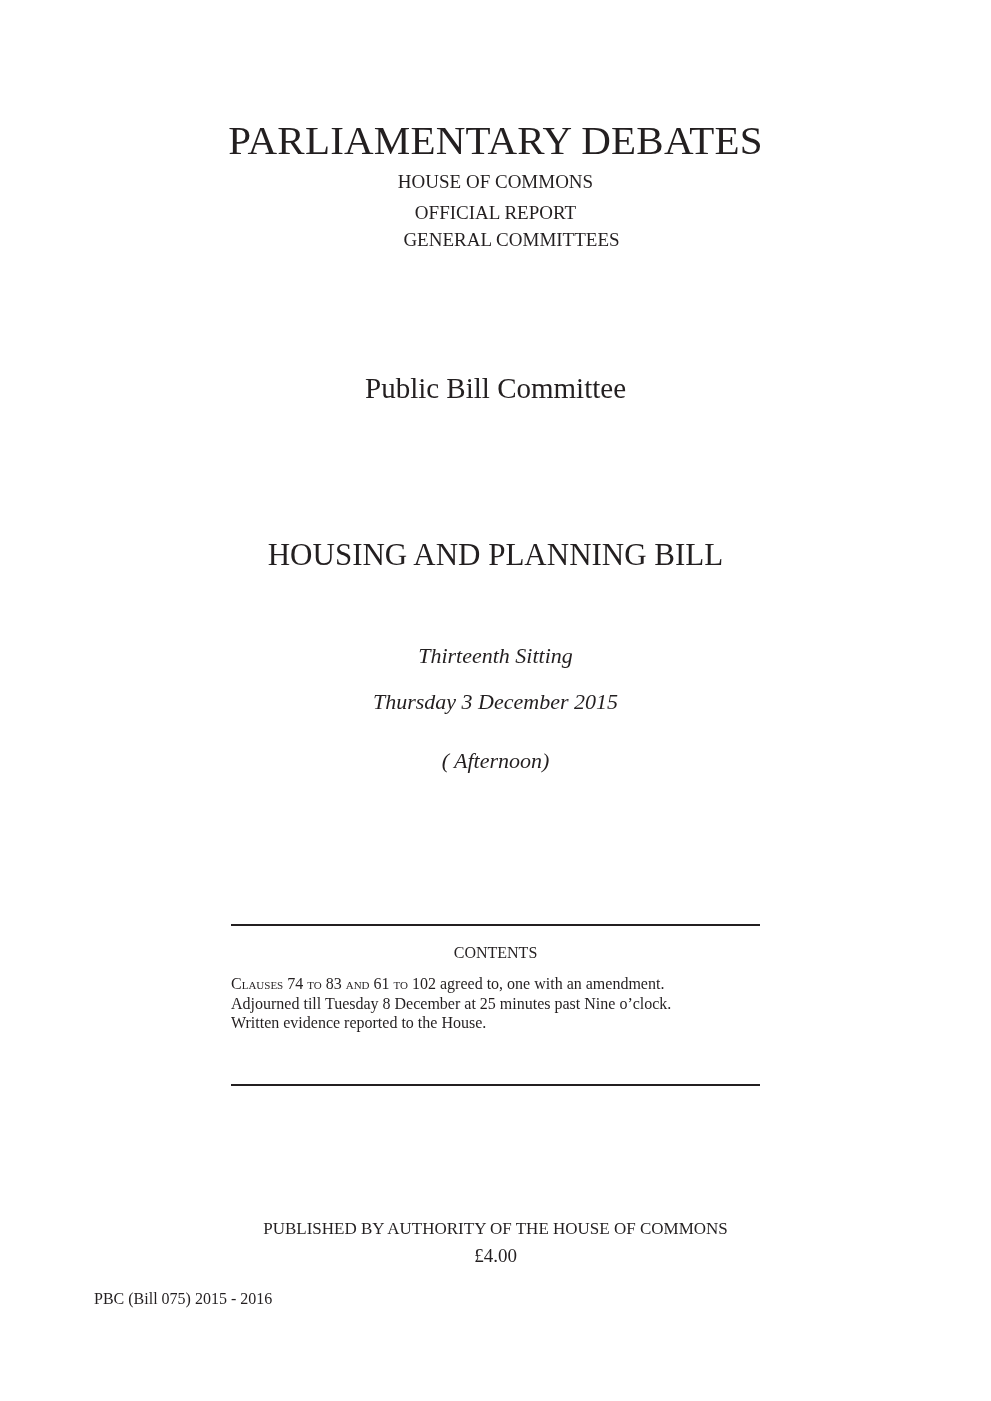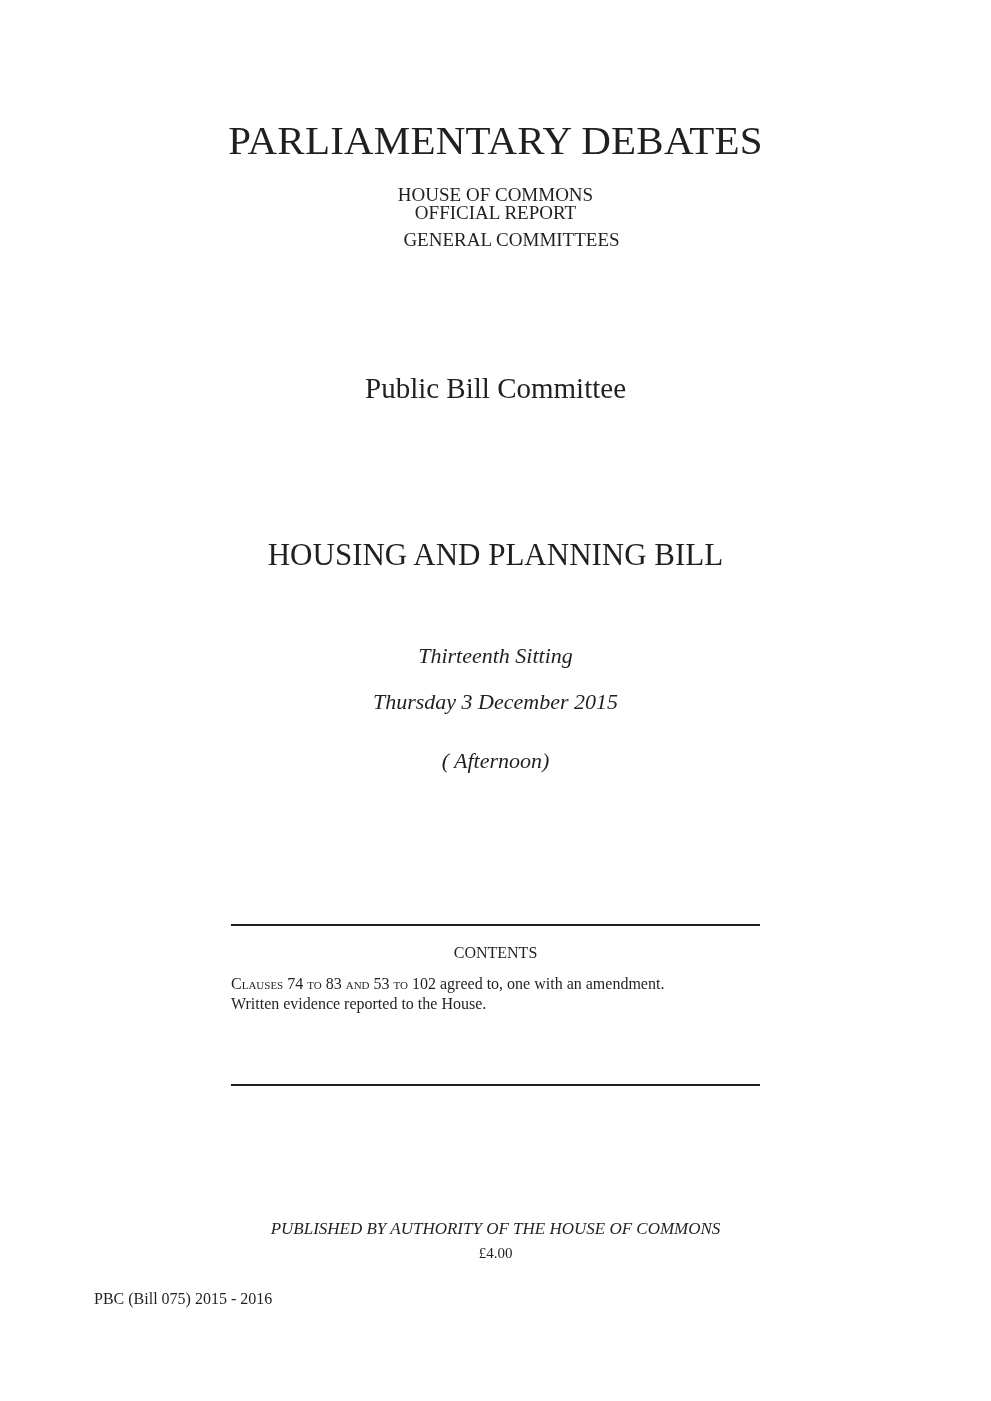--- a/index.html
+++ b/index.html
@@ -4,38 +4,38 @@
   <style>
     html, body { margin: 0; padding: 0; }
     body {
       width: 991px; height: 1401px; background: #ffffff; position: relative;
       font-family: "Liberation Serif", "DejaVu Serif", serif; color: #231f20;
       overflow: hidden;
     }
     .abs { position: absolute; left: 0; width: 991px; text-align: center; white-space: nowrap; }
     .title { top: 116px; font-size: 41px; letter-spacing: 0.2px; }
     .sub { font-size: 19px; }
-    .sub1 { top: 184px; }
+    .sub1 { top: 171px; }
     .sub2 { top: 202px; }
     .sub3 { top: 229px; padding-left: 16px; }
     .committee { top: 372px; font-size: 29px; }
     .bill { top: 537px; font-size: 31px; }
     .ital { font-style: italic; font-size: 22px; }
     .sitting { top: 643px; }
     .date { top: 689px; }
     .period { top: 736px; margin-top: 12px; }
     .rule { position: absolute; left: 231px; width: 529px; height: 0; border-top: 2px solid #231f20; }
     .rule-top { top: 924px; }
     .rule-bot { top: 1084px; }
     .contents-h { top: 944px; font-size: 16px; }
     .contents-list { position: absolute; left: 231px; top: 974px; width: 529px; font-size: 16px; line-height: 19.6px; }
     .contents-list div { white-space: nowrap; }
     .sc { font-variant: small-caps; font-family: Liberation Serif, serif; }
-    .published { top: 1219px; font-size: 17px; font-style: italic; }
-    .price { top: 1245px; font-size: 15px; }
+    .published { top: 1219px; font-size: 17px; }
+    .price { top: 1245px; font-size: 19px; }
     .ref { position: absolute; left: 94px; top: 1290px; font-size: 16px; white-space: nowrap; }
   </style>
 </head>
 <body>
 
 <div class="abs title">PARLIAMENTARY DEBATES</div>
 <div class="abs sub sub1">HOUSE OF COMMONS</div>
 <div class="abs sub sub2">OFFICIAL REPORT</div>
 <div class="abs sub sub3">GENERAL COMMITTEES</div>
 
@@ -45,21 +45,24 @@
 
 <div class="abs ital sitting">Thirteenth Sitting</div>
 <div class="abs ital date">Thursday 3 December 2015</div>
 <div class="abs ital period">( Afternoon)</div>
 
 <div class="rule rule-top"></div>
 <div class="abs contents-h">CONTENTS</div>
 
 <div class="contents-list">
   <div>
-    <span class="sc">Clauses</span><span> 74 </span><span class="sc">to</span><span> 83 </span><span class="sc">and</span><span> 53 </span><span class="sc">to</span><span> 102 agreed to, one with an amendment.</span>
+    <span class="sc">Clauses</span><span> 74 </span><span class="sc">to</span><span> 83 </span><span class="sc">and</span><span> 61 </span><span class="sc">to</span><span> 102 agreed to, one with an amendment.</span>
+  </div>
+  <div>
+    <span>Adjourned till Tuesday 8 December at 25 minutes past Nine o’clock.</span>
   </div>
   <div>
     <span>Written evidence reported to the House.</span>
   </div>
 </div>
 
 <div class="rule rule-bot"></div>
 
 <div class="abs published">PUBLISHED BY AUTHORITY OF THE HOUSE OF COMMONS</div>
 <div class="abs price">£4.00</div>

